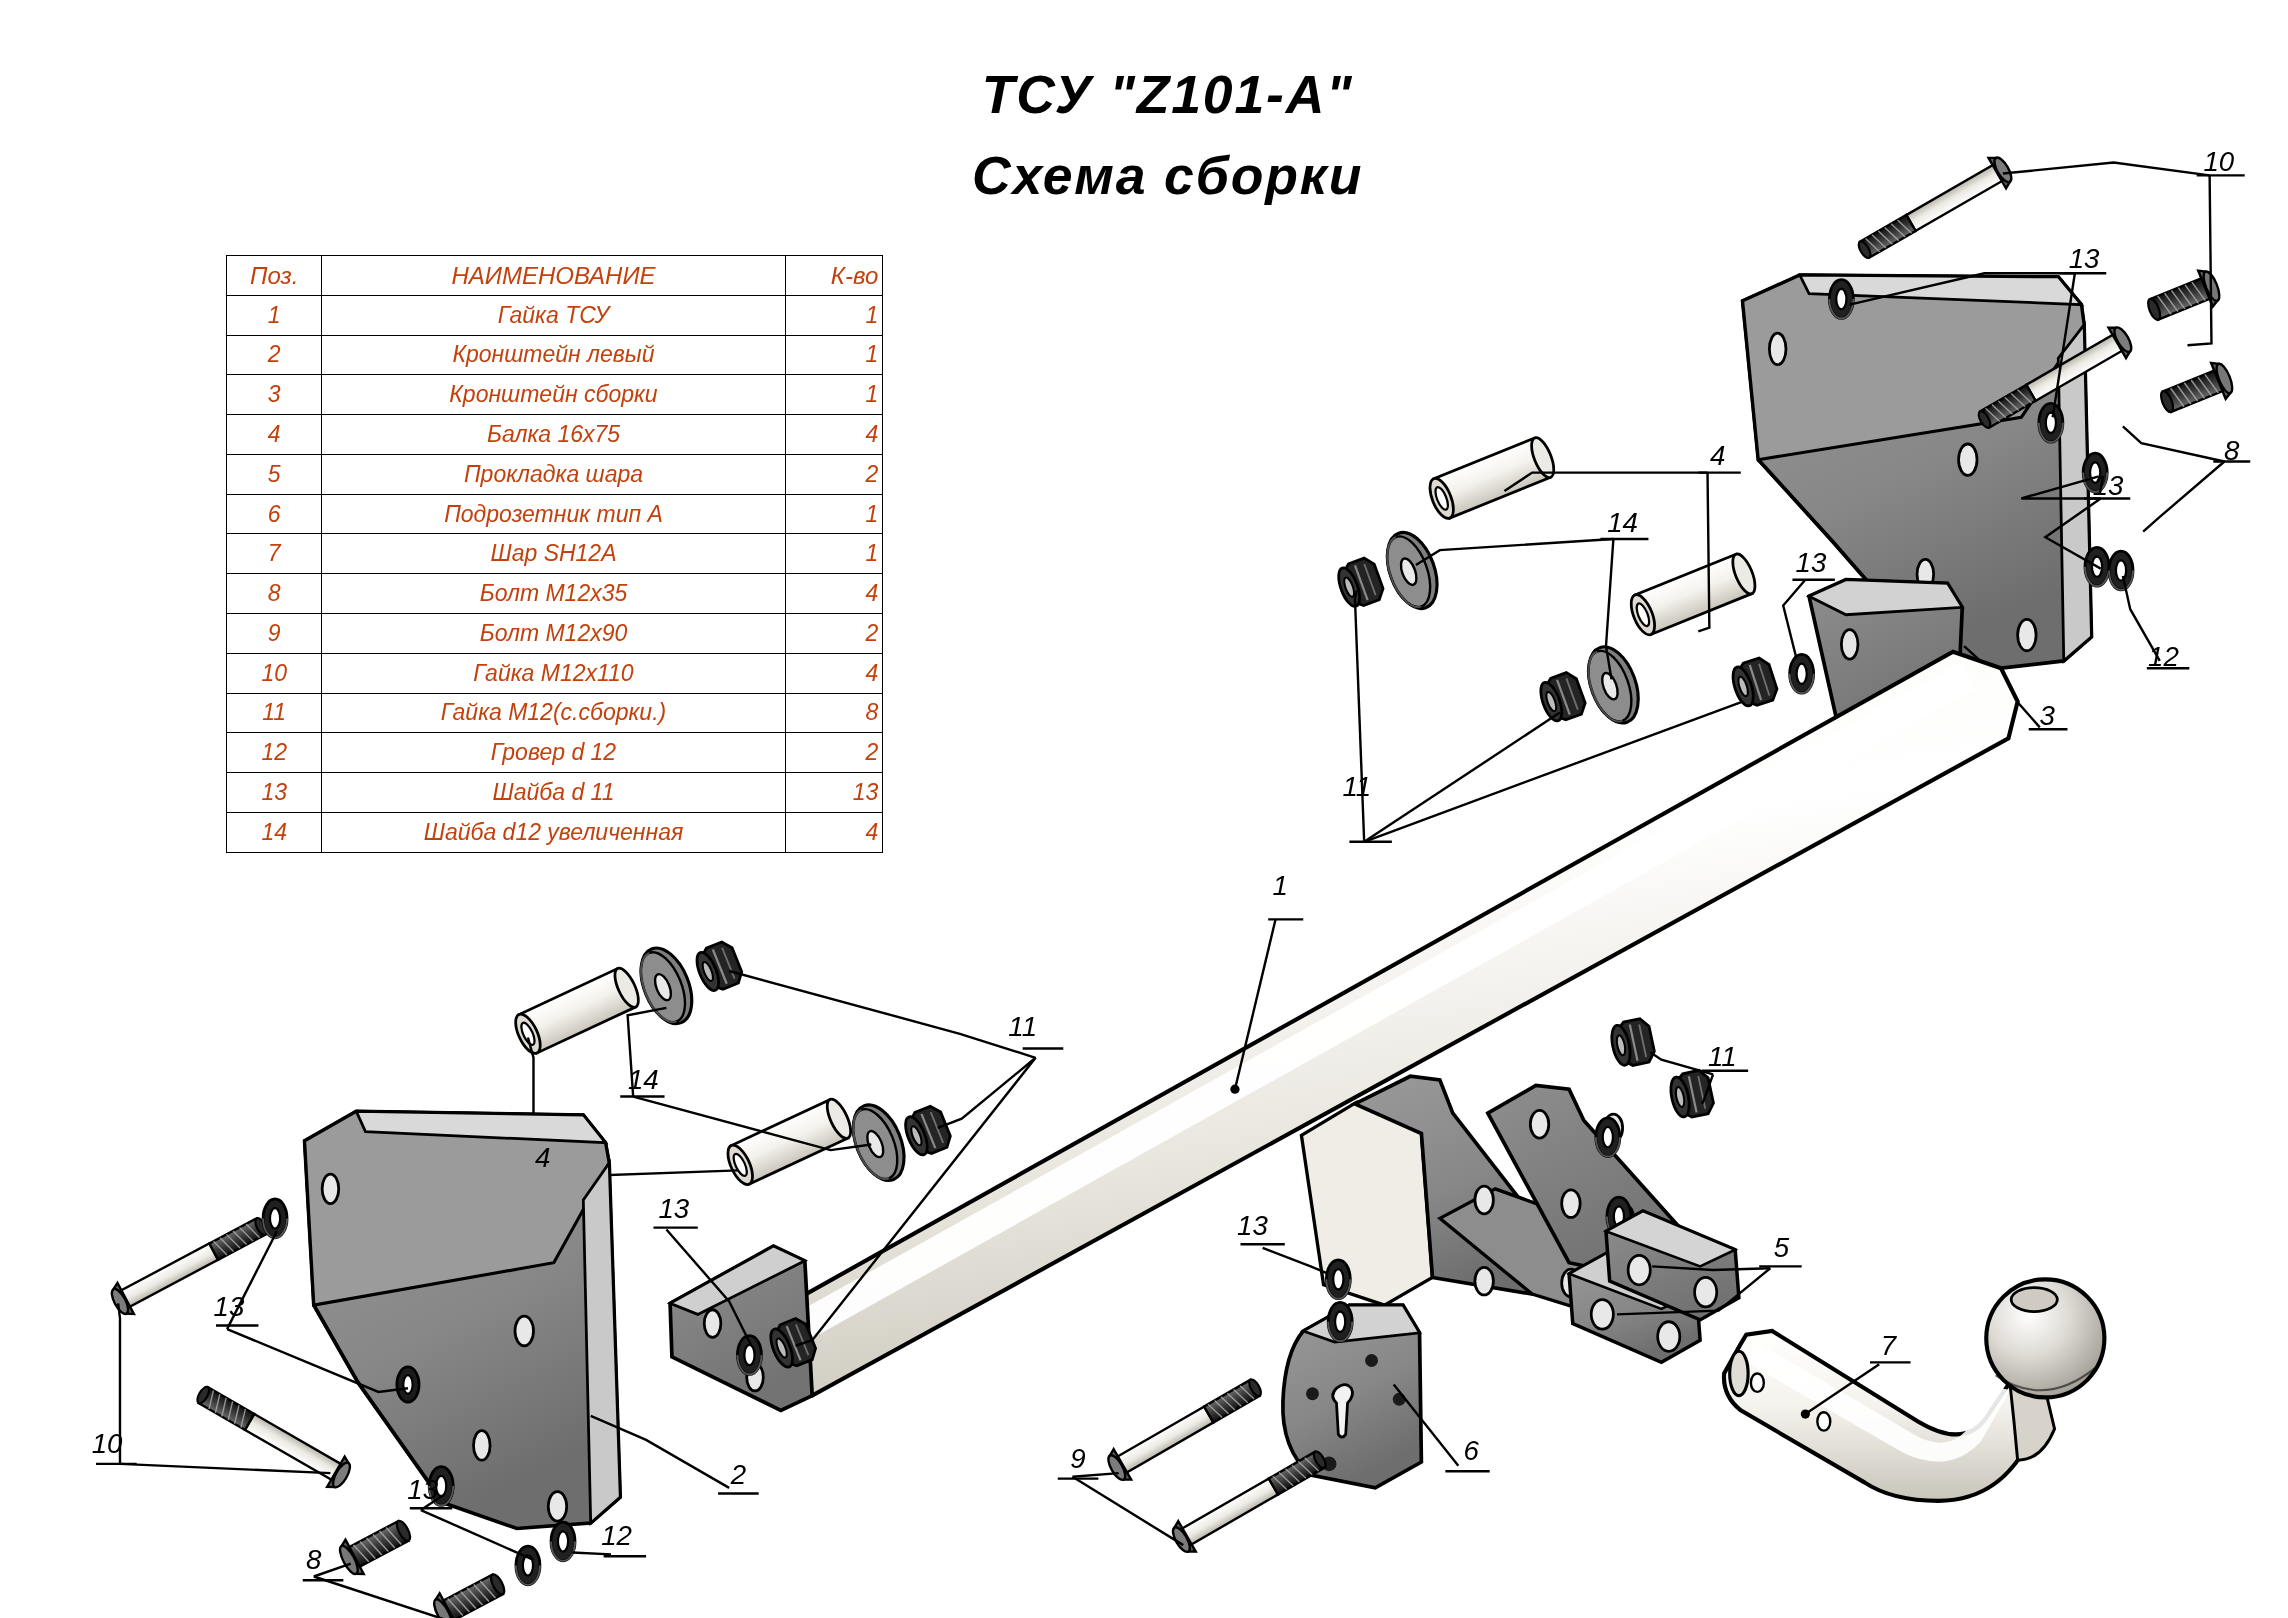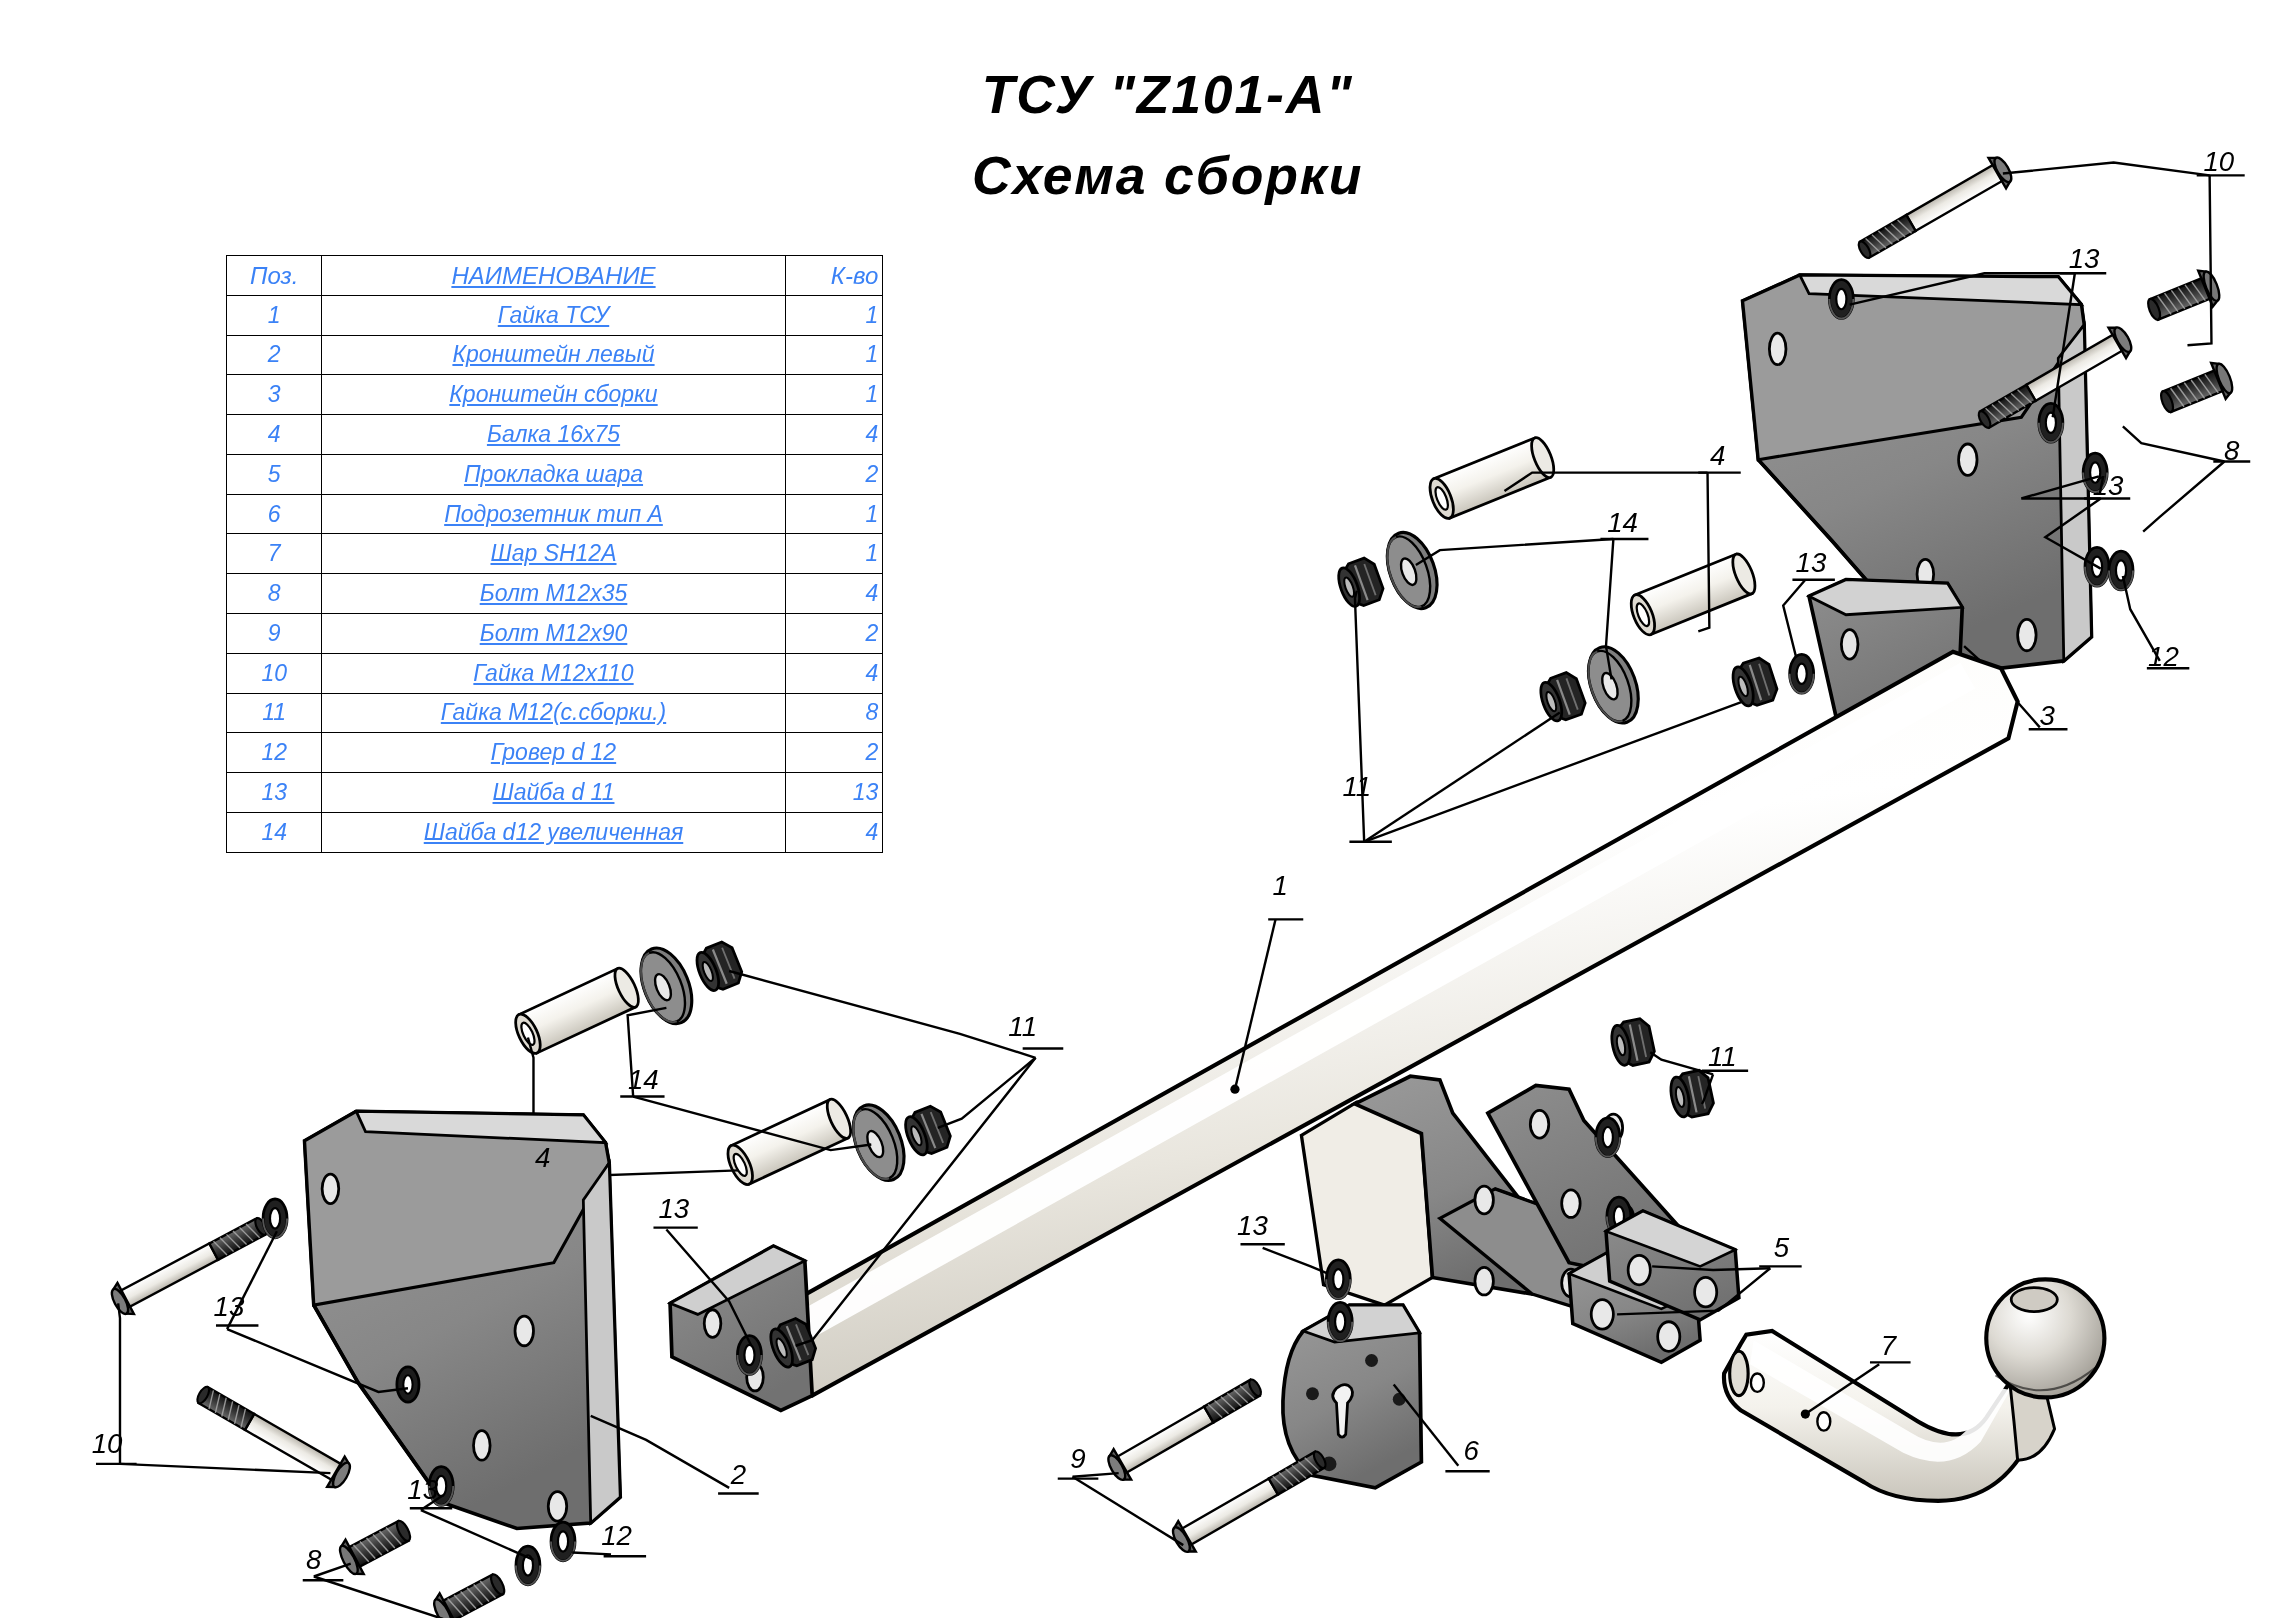--- a/index.html
+++ b/index.html
@@ -5,25 +5,25 @@
   html,body{margin:0;padding:0;background:#fff;}
   body{width:2289px;height:1619px;position:relative;overflow:hidden;
        font-family:"Liberation Sans","DejaVu Sans",sans-serif;}
   #sheet{position:absolute;inset:0;width:2289px;height:1619px;}
   .ttl{font-style:italic;font-weight:bold;letter-spacing:2px;}
   
   #parts-table{position:absolute;left:226px;top:255px;width:657px;
     border-collapse:collapse;}
   #parts-table td,#parts-table th{
     border:1.8px solid #000;font-style:italic;font-size:23px;
-    padding:0.9px 3.7px;height:37px;line-height:37px;color:#3b82f6;
+    padding:0.9px 3.7px;height:37px;line-height:37px;color:#c2410c;
     font-family:"Liberation Sans","DejaVu Sans",sans-serif;font-weight:500;margin-top:16px;}
   #parts-table th{font-size:24px;font-weight:500;}
   .c-pos{width:87px;text-align:center;}
-  .c-name{text-align:center;text-decoration:underline;}
+  .c-name{text-align:center;}
   .c-qty{width:89px;text-align:right;}
   .lbl{font-style:italic;font-size:30px;fill:#000;
        font-family:"Liberation Sans","DejaVu Sans",sans-serif;}
 </style>
 </head>
 <body>
 
 <svg id="sheet" viewBox="0 0 2480 1754" xmlns="http://www.w3.org/2000/svg">
   <defs>
     <linearGradient id="gBeam" x1="0" y1="0" x2="0.25" y2="1">

